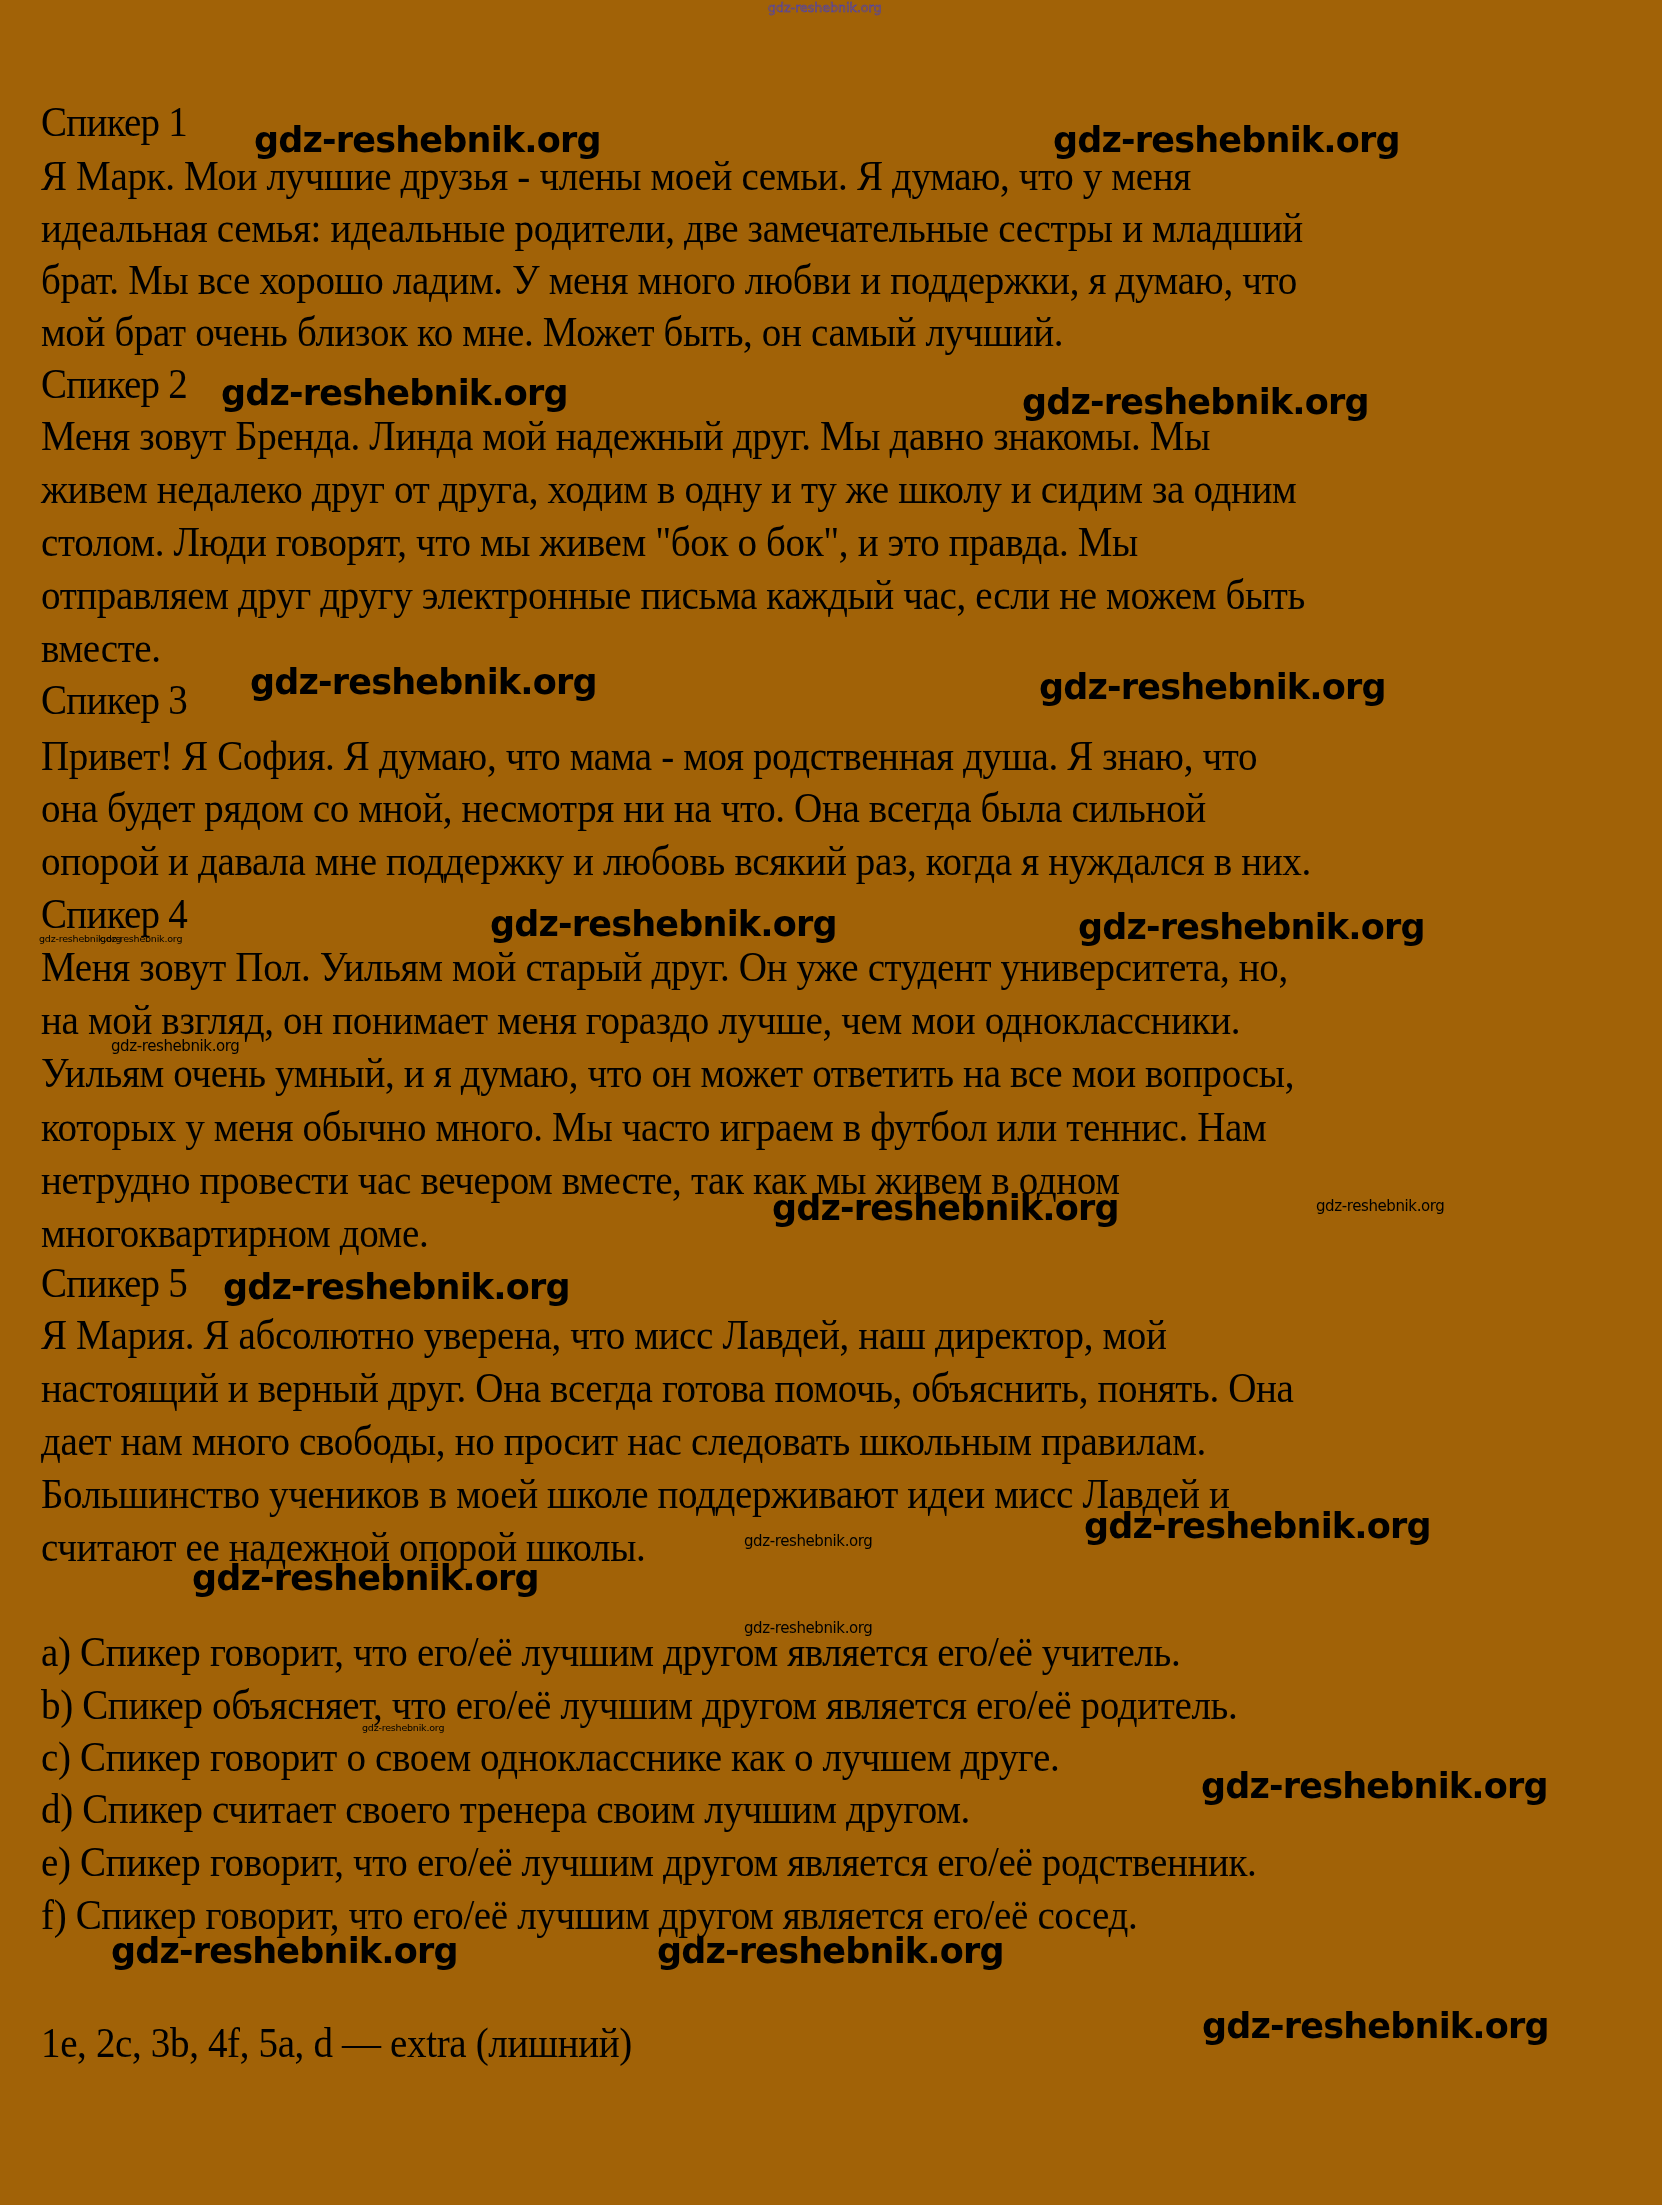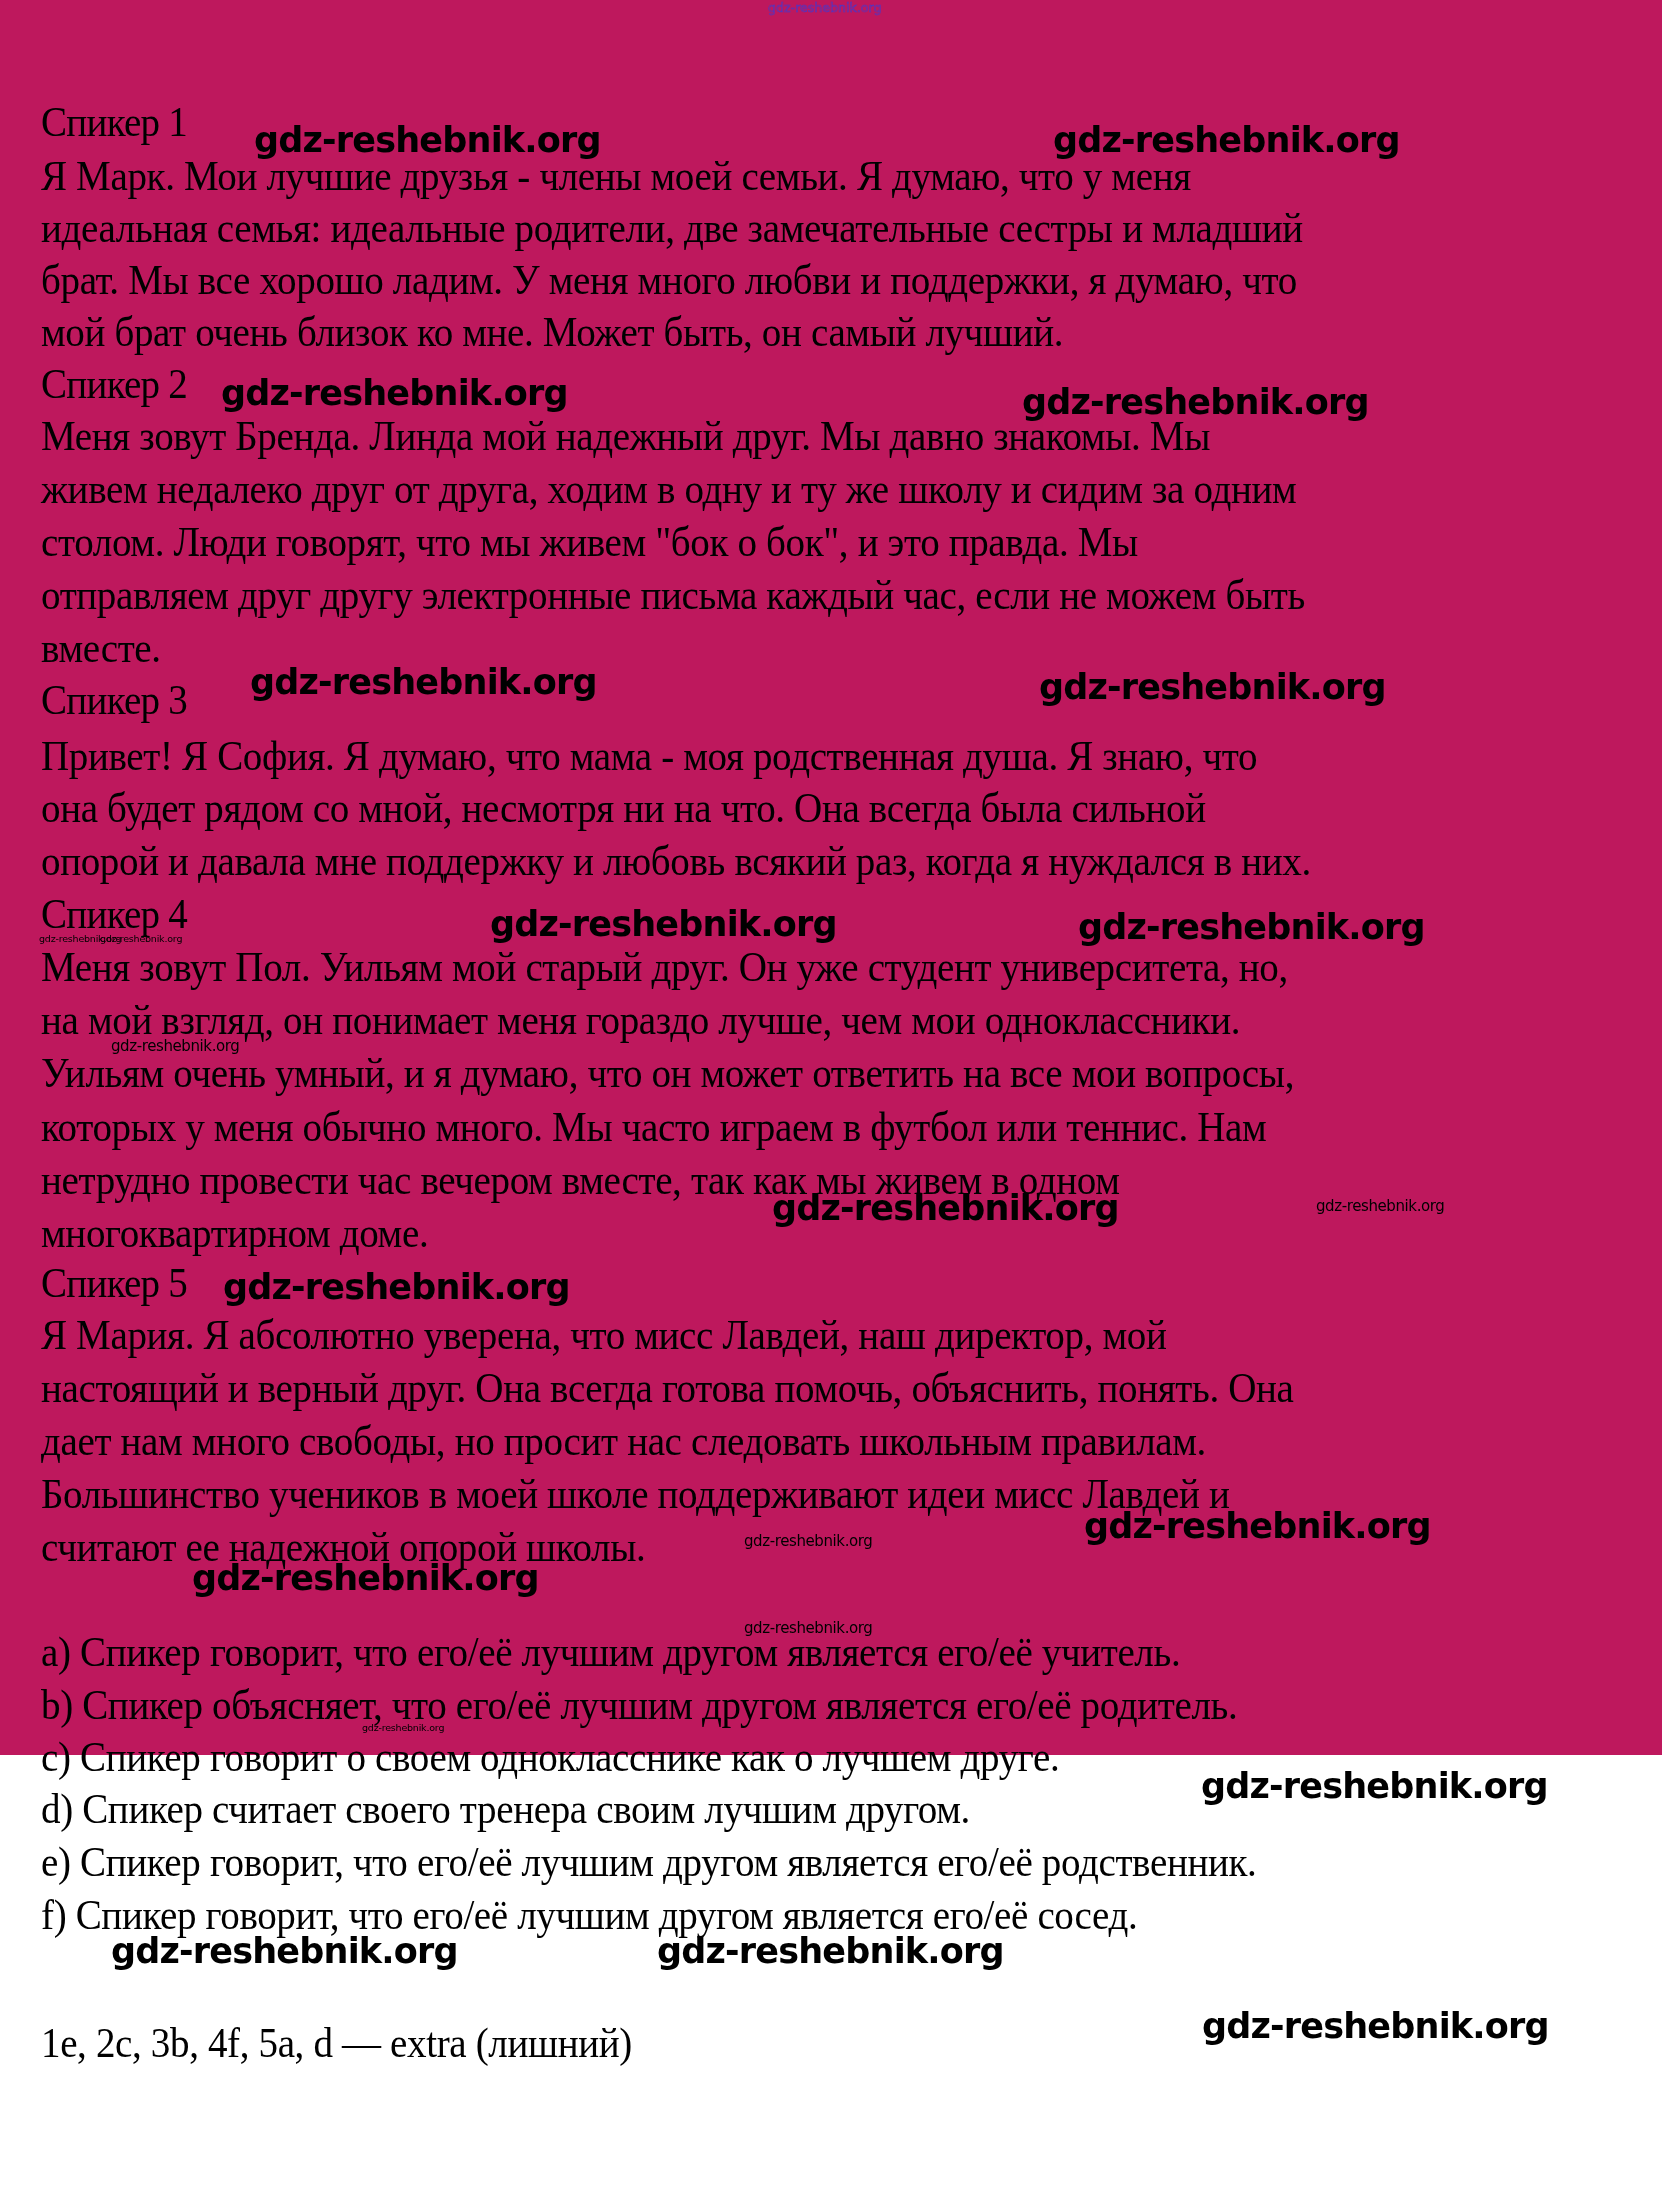--- a/index.html
+++ b/index.html
@@ -10,22 +10,22 @@
     body {
       width: 1663px;
       height: 2205px;
       position: relative;
       overflow: hidden;
     }
     .page {
       position: absolute;
       left: 0; top: 0;
       width: 1663px;
-      height: 1755px;
-      background: #be185d;
+      height: 2205px;
+      background: #a16207;
     }
     .line {
       position: absolute;
       left: 41px;
       font-family: "Liberation Serif", "DejaVu Serif", serif;
       font-size: 42px;
       color: #000000;
       white-space: nowrap;
       line-height: 1;
       letter-spacing: -0.4px;

